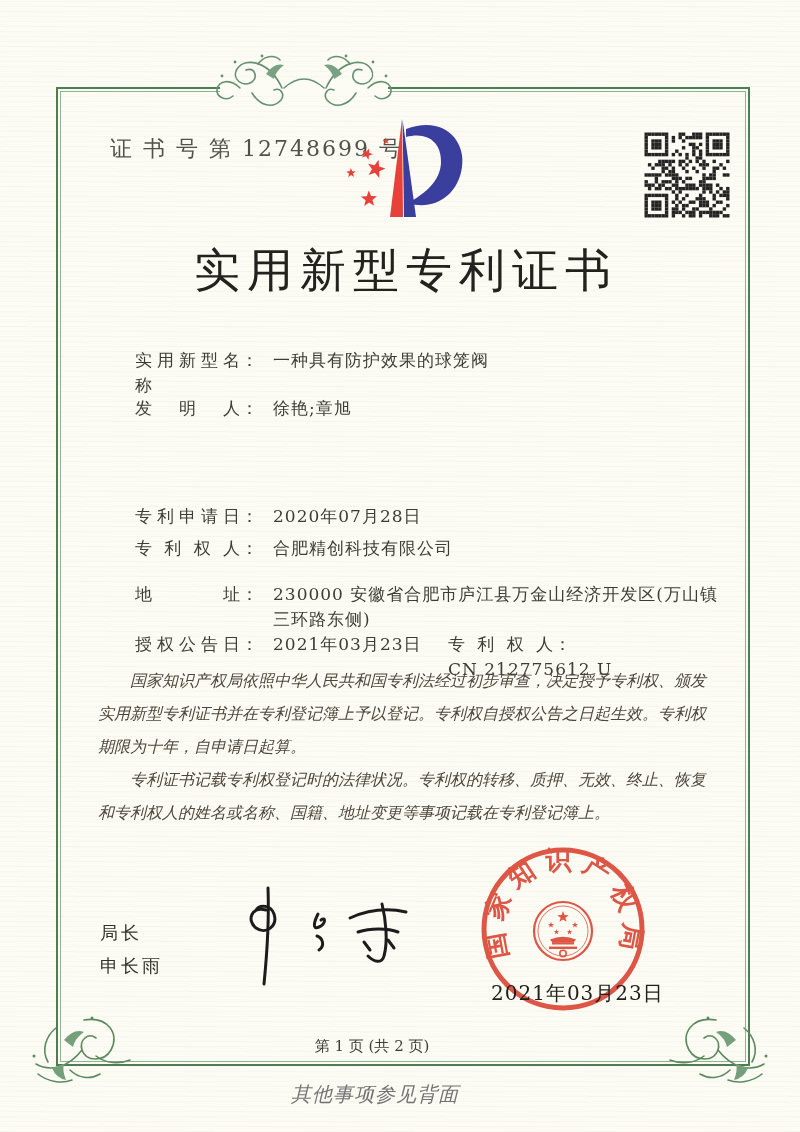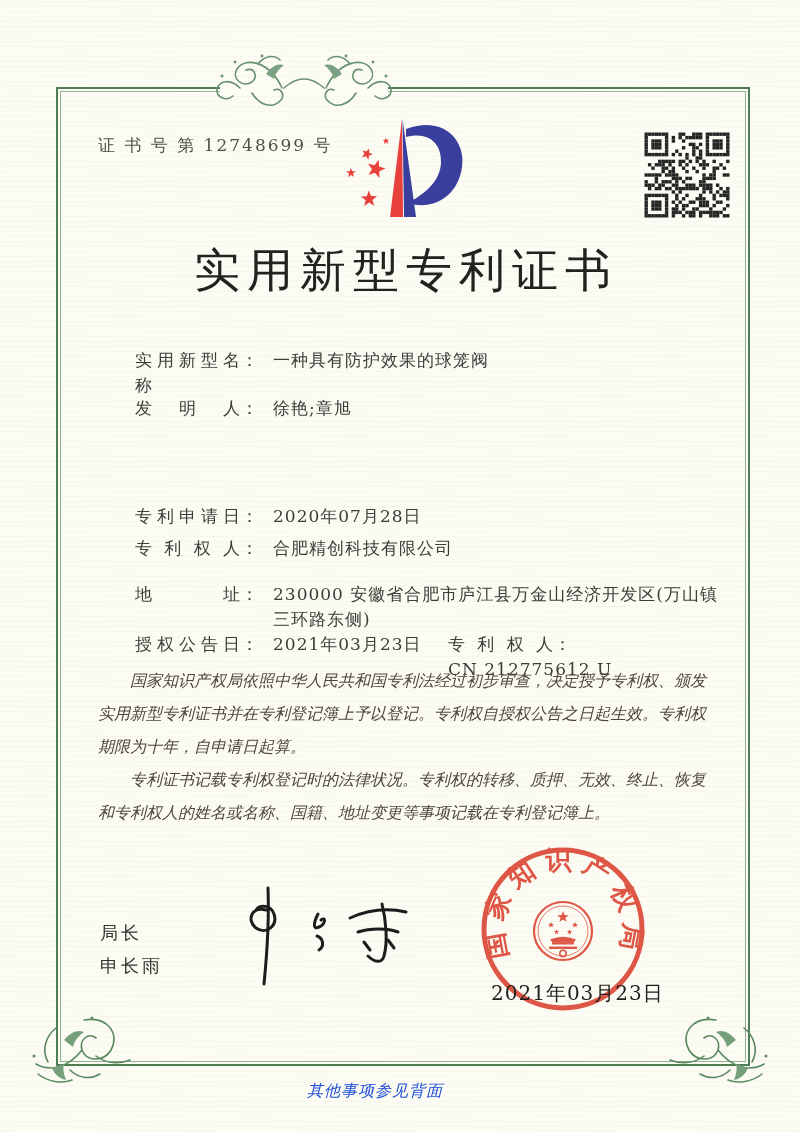--- a/index.html
+++ b/index.html
@@ -8,38 +8,38 @@
   .page{position:relative;width:800px;height:1132px;background:#fdfcf4;}
   .texture{position:absolute;inset:0;
      background:
        repeating-linear-gradient(0deg, rgba(150,180,150,.06) 0 1px, transparent 1px 5px),
        repeating-linear-gradient(2deg, rgba(200,170,160,.04) 0 1px, transparent 1px 7px);
      pointer-events:none;}
   .frame-outer{position:absolute;left:56px;top:87px;width:690px;height:975px;
      border:2px solid #4e7d53;}
   .frame-inner{position:absolute;inset:2px;border:1px solid #8fb292;}
   .deco{position:absolute;}
-  .cert-no{position:absolute;left:98px;top:134px;font-size:17px;letter-spacing:2px;color:#50524a;}
+  .cert-no{position:absolute;left:110px;top:134px;font-size:22px;letter-spacing:2px;color:#50524a;}
   .title{position:absolute;left:106px;top:240px;width:600px;text-align:center;
      font-size:46px;letter-spacing:7px;color:#22221e;font-weight:500;}
   .row{position:absolute;left:100px;font-size:17px;color:#3d3d38;letter-spacing:1px;line-height:25px;margin-left:35px;}
   .flabel{display:inline-block;width:106px;text-align:justify;text-align-last:justify;vertical-align:top;}
   .fcolon{display:inline-block;vertical-align:top;margin-right:14px;}
   .fvalue{display:inline-block;vertical-align:top;}
   .addr{width:452px;}
   .pair2{position:absolute;left:313px;top:0;}
   .paras{position:absolute;left:98px;top:664px;width:610px;
      font-size:16px;line-height:33px;color:#4c463c;font-style:italic;}
   .paras p{margin:0;text-indent:2em;}
   .director{position:absolute;left:100px;font-size:18px;letter-spacing:3px;color:#33332e;}
   .seal-date{position:absolute;left:491px;top:980px;font-size:20px;letter-spacing:1px;color:#20201d;}
   .page-indicator{position:absolute;left:272px;top:1037px;width:200px;text-align:center;
      font-size:15px;color:#3d3d38;}
   .back-note{position:absolute;left:275px;top:1081px;width:200px;text-align:center;
-     font-size:16px;color:#1d4ed8;font-style:italic;letter-spacing:1px;}
+     font-size:20px;color:#737373;font-style:italic;letter-spacing:1px;}
   svg{display:block;}
 </style>
 </head>
 <body>
 
 <div class="page">
 
   <div class="texture"></div>
 
   <div class="frame-outer">
@@ -488,16 +488,17 @@
           <path d="M6.50,-1.80L7.19,0.05L9.16,0.13L7.62,1.36L8.15,3.27L6.50,2.18L4.85,3.27L5.38,1.36L3.84,0.13L5.81,0.05Z"></path>
         </g>
       <path d="M-13,8.5 q13,-5.5 26,0 l-2,2.4 h-22 z" stroke="none"></path>
       <path d="M-11,13.5 h22 v-2.4 h-22 z" stroke="none"></path>
       <path d="M-14,18 h28 v-2.4 h-28 z" stroke="none"></path>
       <circle cy="22.5" r="3.2" fill="none" stroke-width="1.6"></circle>
     </g>
   </svg>
   <div class="seal-date">2021年03月23日</div>
 
+  <div class="page-indicator">第 1 页 (共 2 页)</div>
 
   <div class="back-note">其他事项参见背面</div>
 
 </div>
 
 </body></html>

